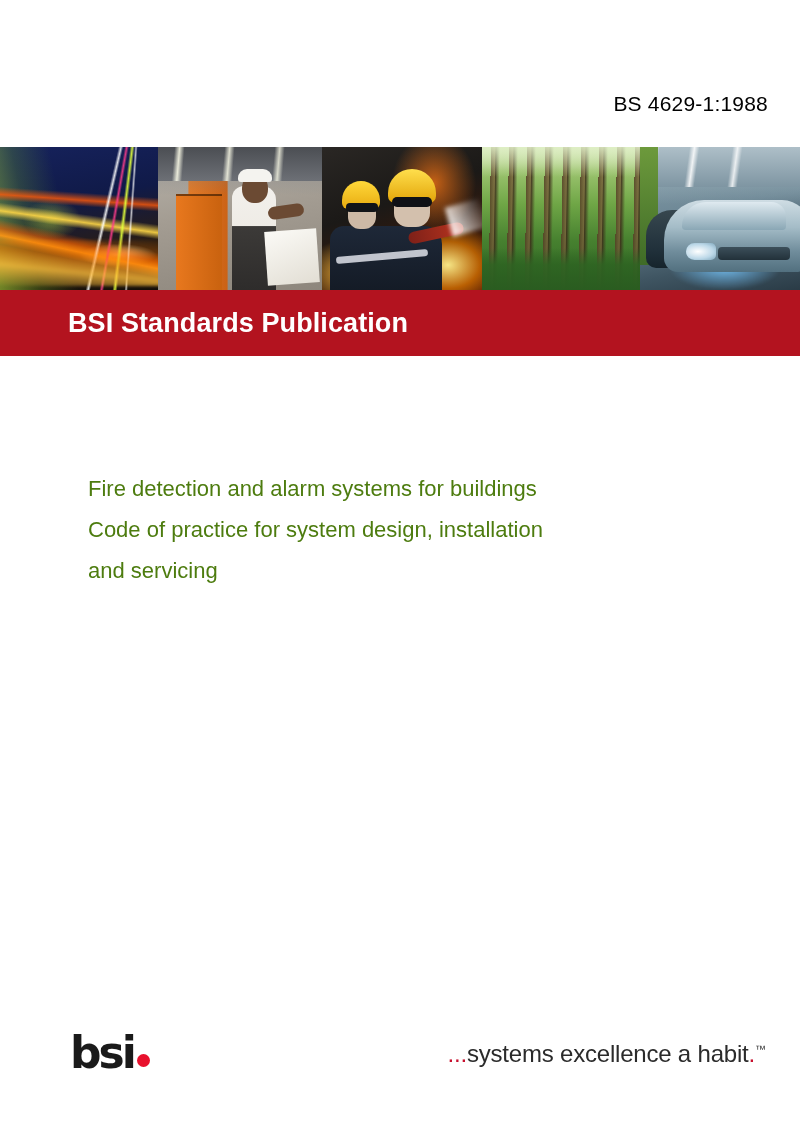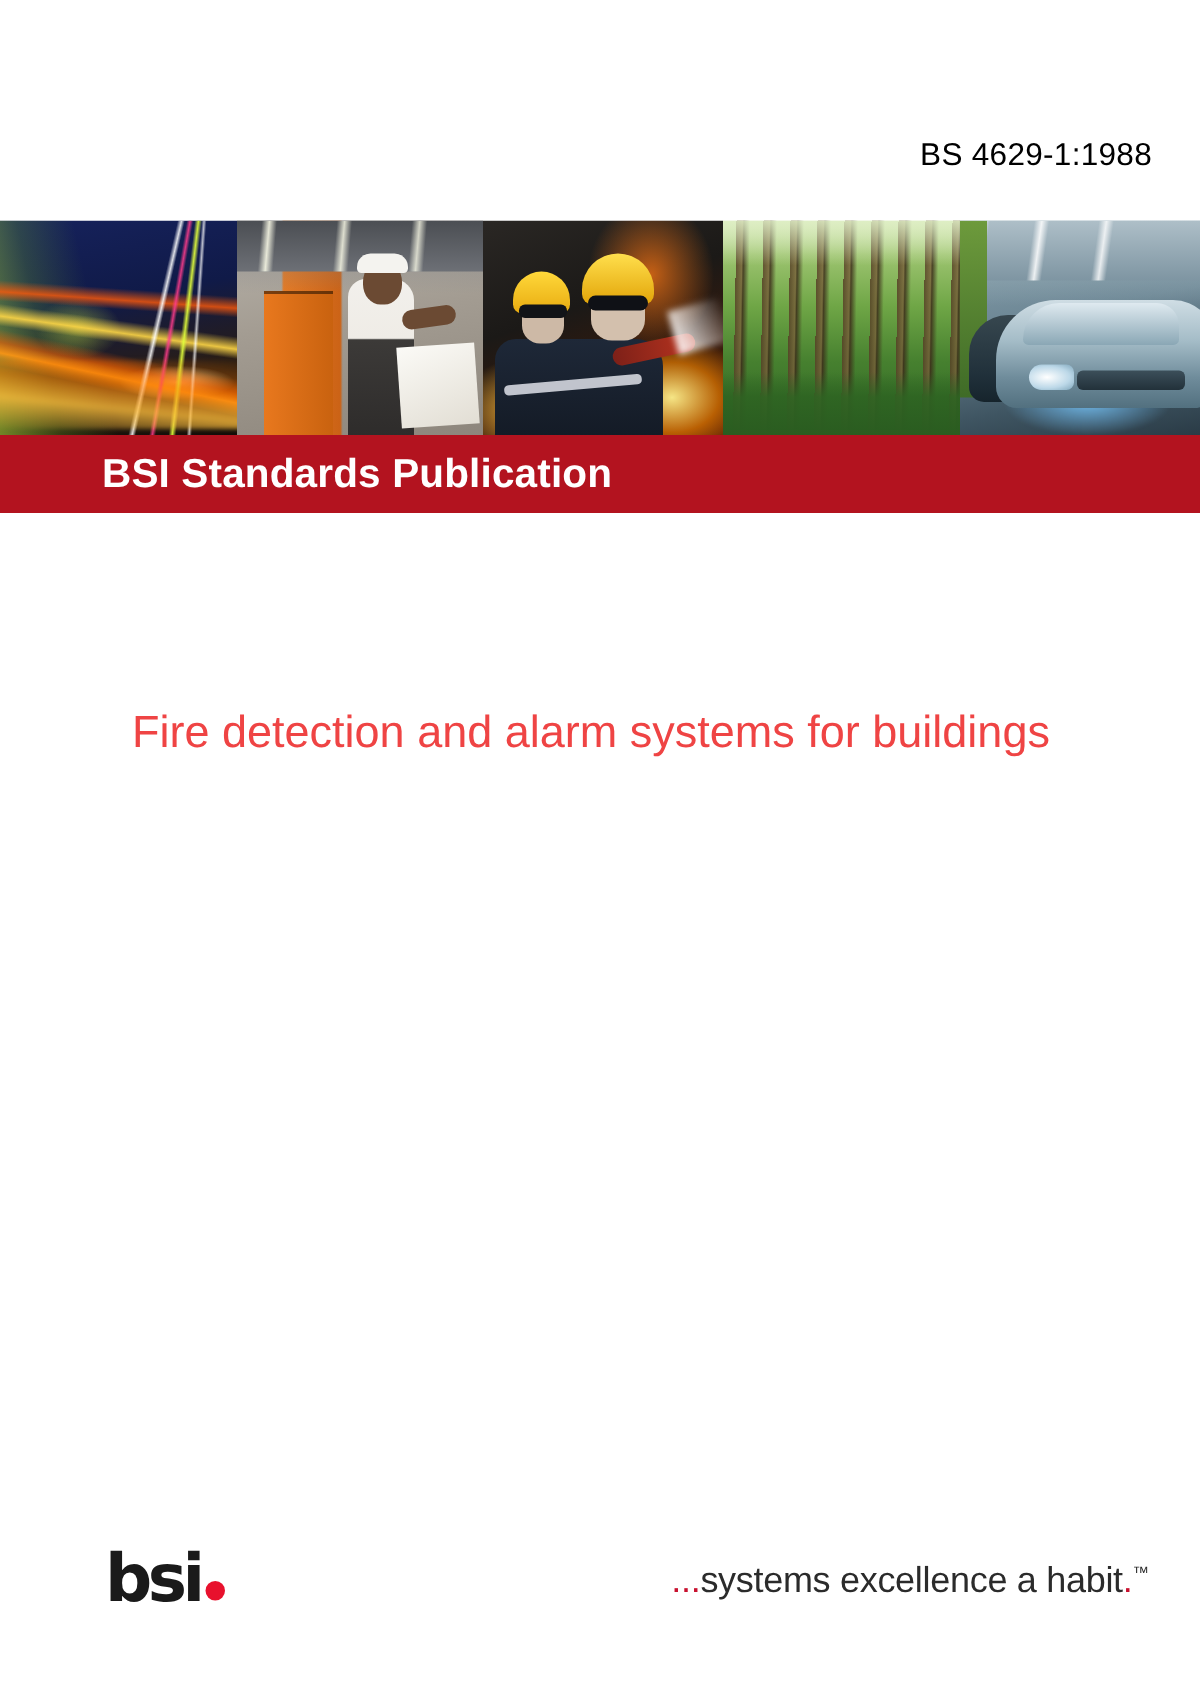--- a/index.html
+++ b/index.html
@@ -238,21 +238,21 @@
     position: absolute; left: 0; top: 0; width: 18px; height: 118px;
     background: linear-gradient(180deg, #6d9a3c, #3f6b27);
   }
 
   
   .red-banner {
     position: absolute;
     top: 290px;
     left: 0;
     width: 800px;
-    height: 52px;
+    height: 66px;
     background: #b3131f;
     text-decoration: underline;
   }
   .red-banner .banner-text {
     position: absolute;
     left: 68px;
     top: 50%;
     transform: translateY(-50%);
     color: #ffffff;
     font-size: 27px;
@@ -262,23 +262,23 @@
   }
 
   
   .title-block {
     position: absolute;
     top: 468px;
     left: 88px;
     width: 700px;
   }
   .title-line {
-    font-size: 30px;
+    font-size: 22px;
     line-height: 41px;
-    color: #ef4444;
+    color: #4d7c0f;
     white-space: nowrap;
   }
 
   
   .logo {
     position: absolute;
     left: 70px;
     bottom: 62px;
     height: 62px;
     display: flex;
@@ -360,20 +360,22 @@
     <div class="headlight"></div>
   </div>
 </div>
 
 <div class="red-banner">
   <div class="banner-text">BSI Standards Publication</div>
 </div>
 
 <div class="title-block">
   <div class="title-line">Fire detection and alarm systems for buildings</div>
+  <div class="title-line">Code of practice for system design, installation</div>
+  <div class="title-line">and servicing</div>
 </div>
 
 <div class="logo">
   <span class="logo-text">bsi</span>
   <span class="logo-dot"></span>
 </div>
 
 <div class="tagline">
   <span class="red">...</span><span>systems excellence a habit</span><span class="red">.</span><span class="tm">™</span>
 </div>

